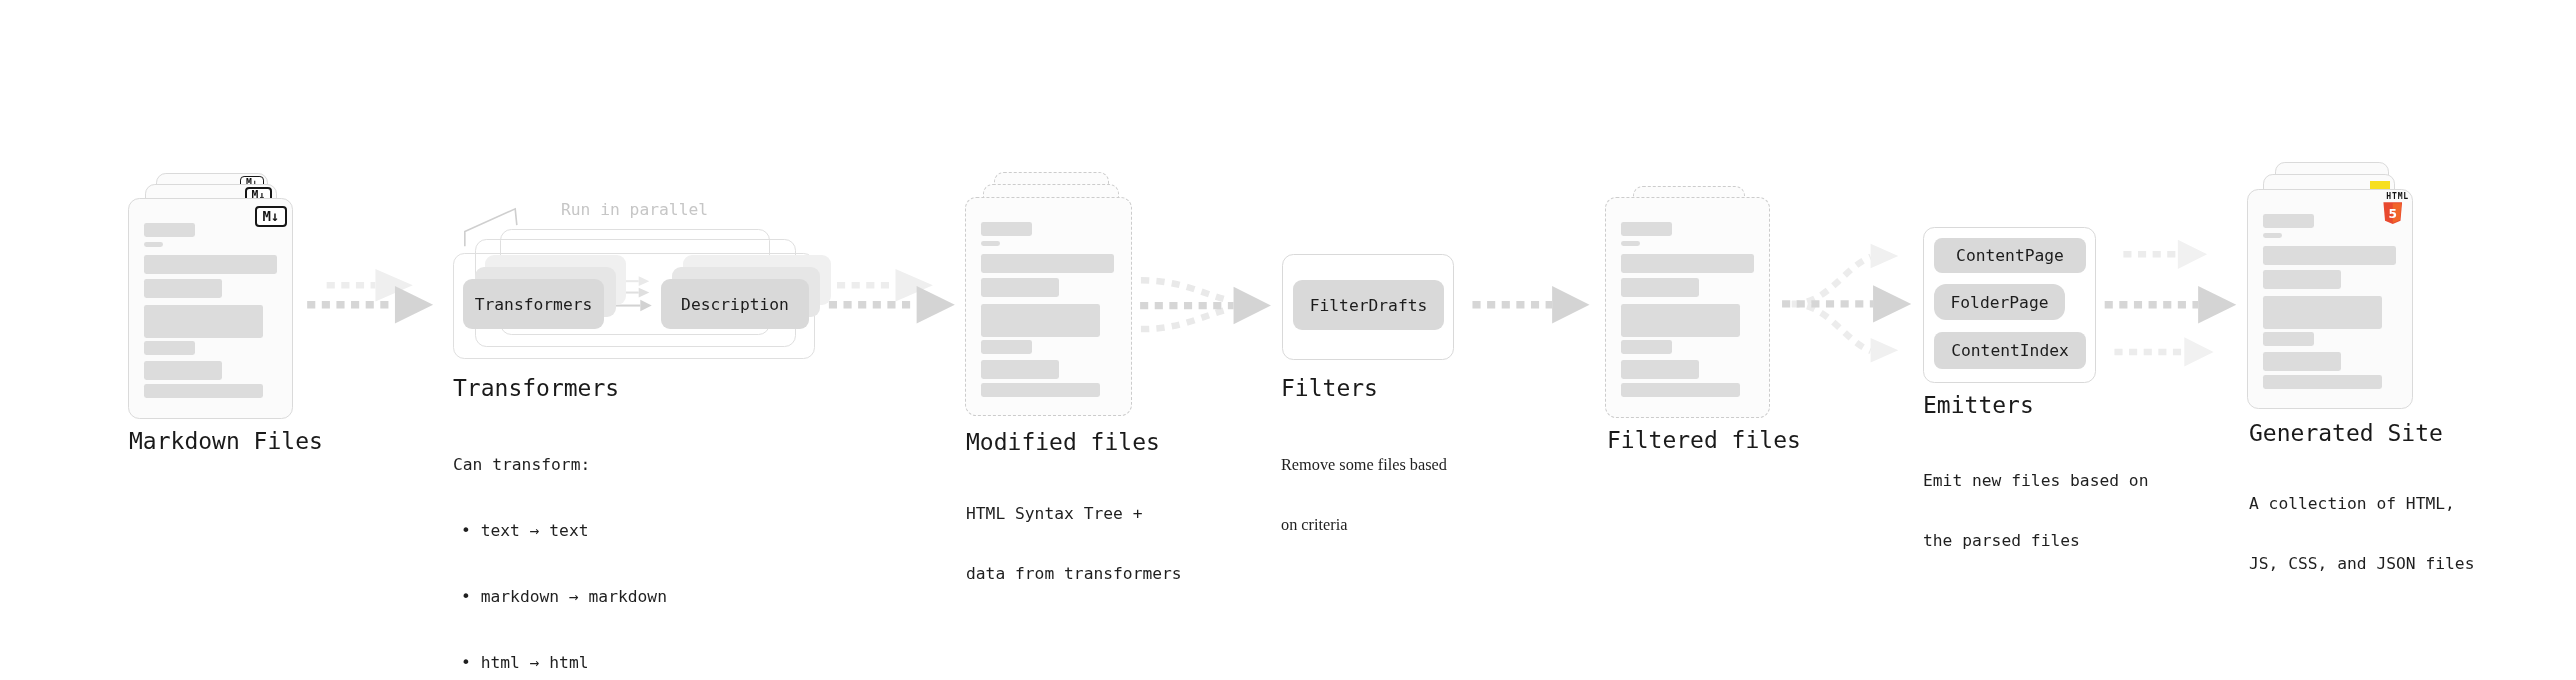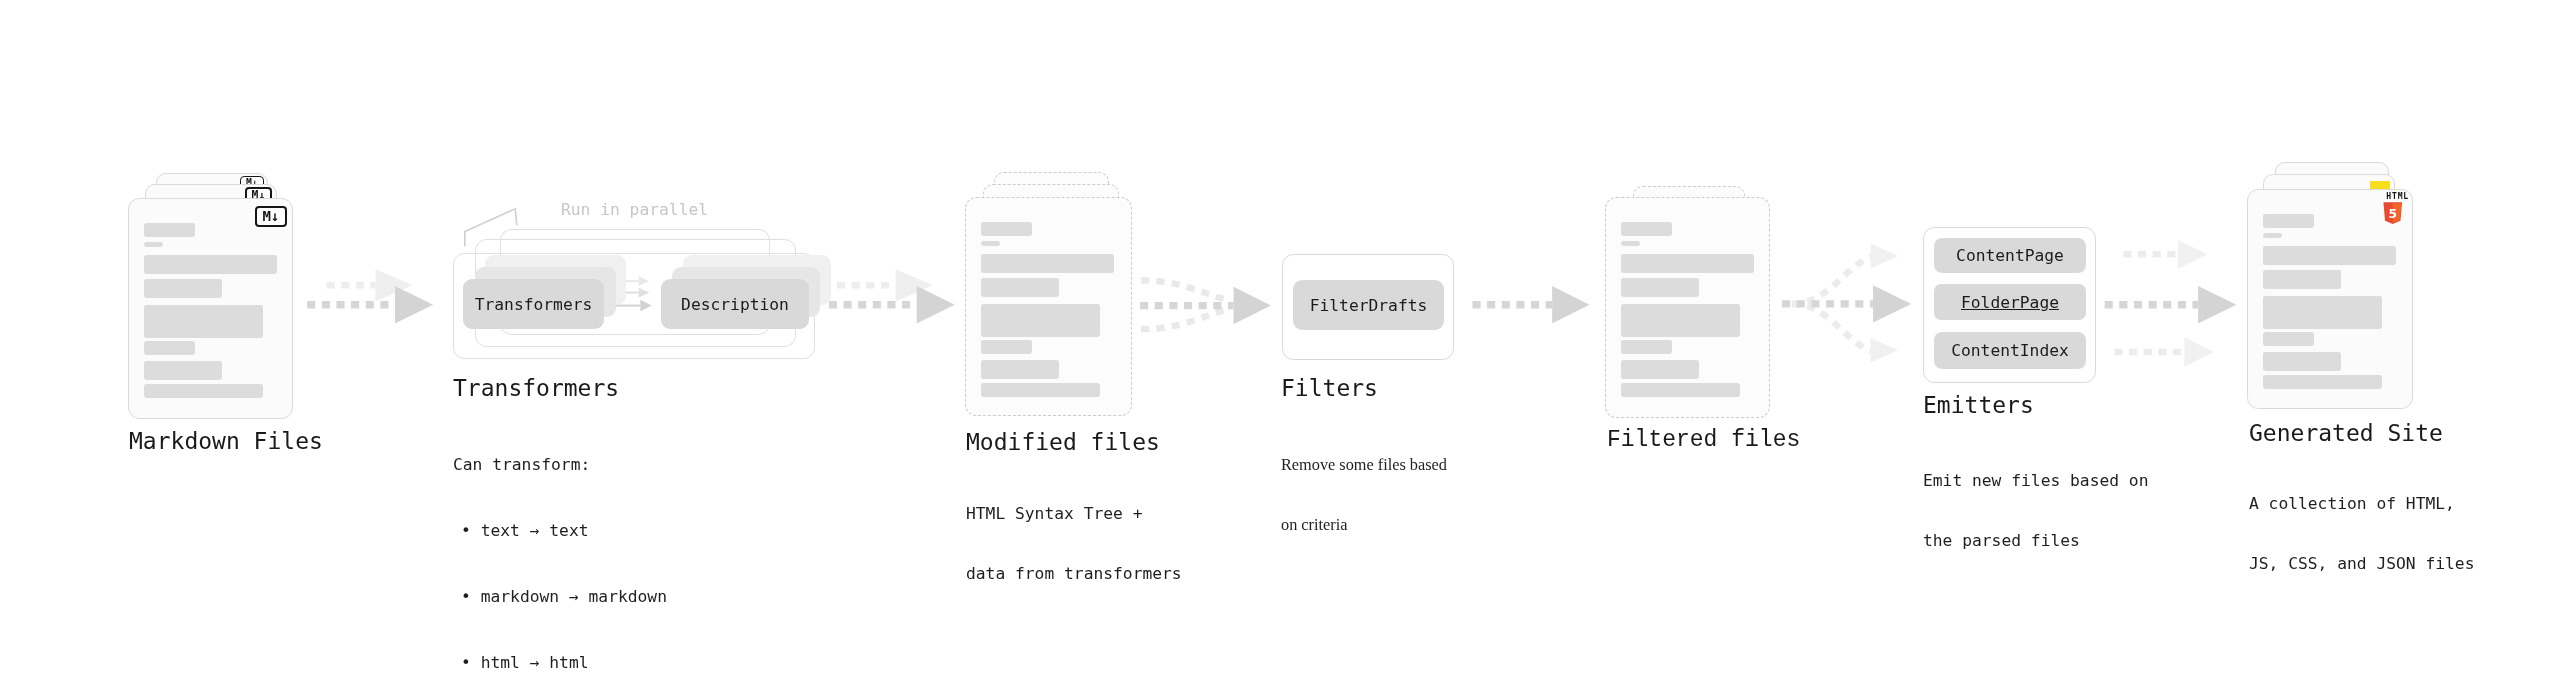--- a/index.html
+++ b/index.html
@@ -191,25 +191,25 @@
   <div class="file-card dashed bars" style="left:1605px;top:197px;width:165px;height:221px;">
     <i></i>
       <i></i>
       <i></i>
       <i></i>
       <i></i>
       <i></i>
       <i></i>
       <i></i>
   </div>
-  <div class="heading" style="left:1607px;top:427px;font-family:Liberation Mono, monospace;">Filtered files</div>
+  <div class="heading" style="left:1607px;top:427px;">Filtered files</div>
 
   <div class="box" style="left:1923px;top:227px;width:173px;height:156px;"></div>
   <div class="btn" style="left:1934px;top:238px;width:152px;height:35px;border-radius:8.1px;">ContentPage</div>
-  <div class="btn" style="left:1934px;top:284px;width:152px;height:36px;border-radius:7px;text-decoration:underline;">FolderPage</div>
+  <div class="btn" style="left:1934px;top:284px;width:131px;height:36px;border-radius:12px;">FolderPage</div>
   <div class="btn" style="left:1934px;top:332px;width:152px;height:37px;border-radius:8.1px;">ContentIndex</div>
   <div class="heading" style="left:1923px;top:392px;">Emitters</div>
   <div class="body-text" style="left:1923px;top:430px;line-height:20.3px;">
     <div>Emit new files based on</div>
     <div>the parsed files</div>
   </div>
 
   <div class="sliver" style="left:2275px;top:162px;width:114px;height:52px;">
     <div class="css-badge" style="right:4.9px;top:19px;width:13px;margin-top:46px;">
       <div class="css-txt">CSS</div>

